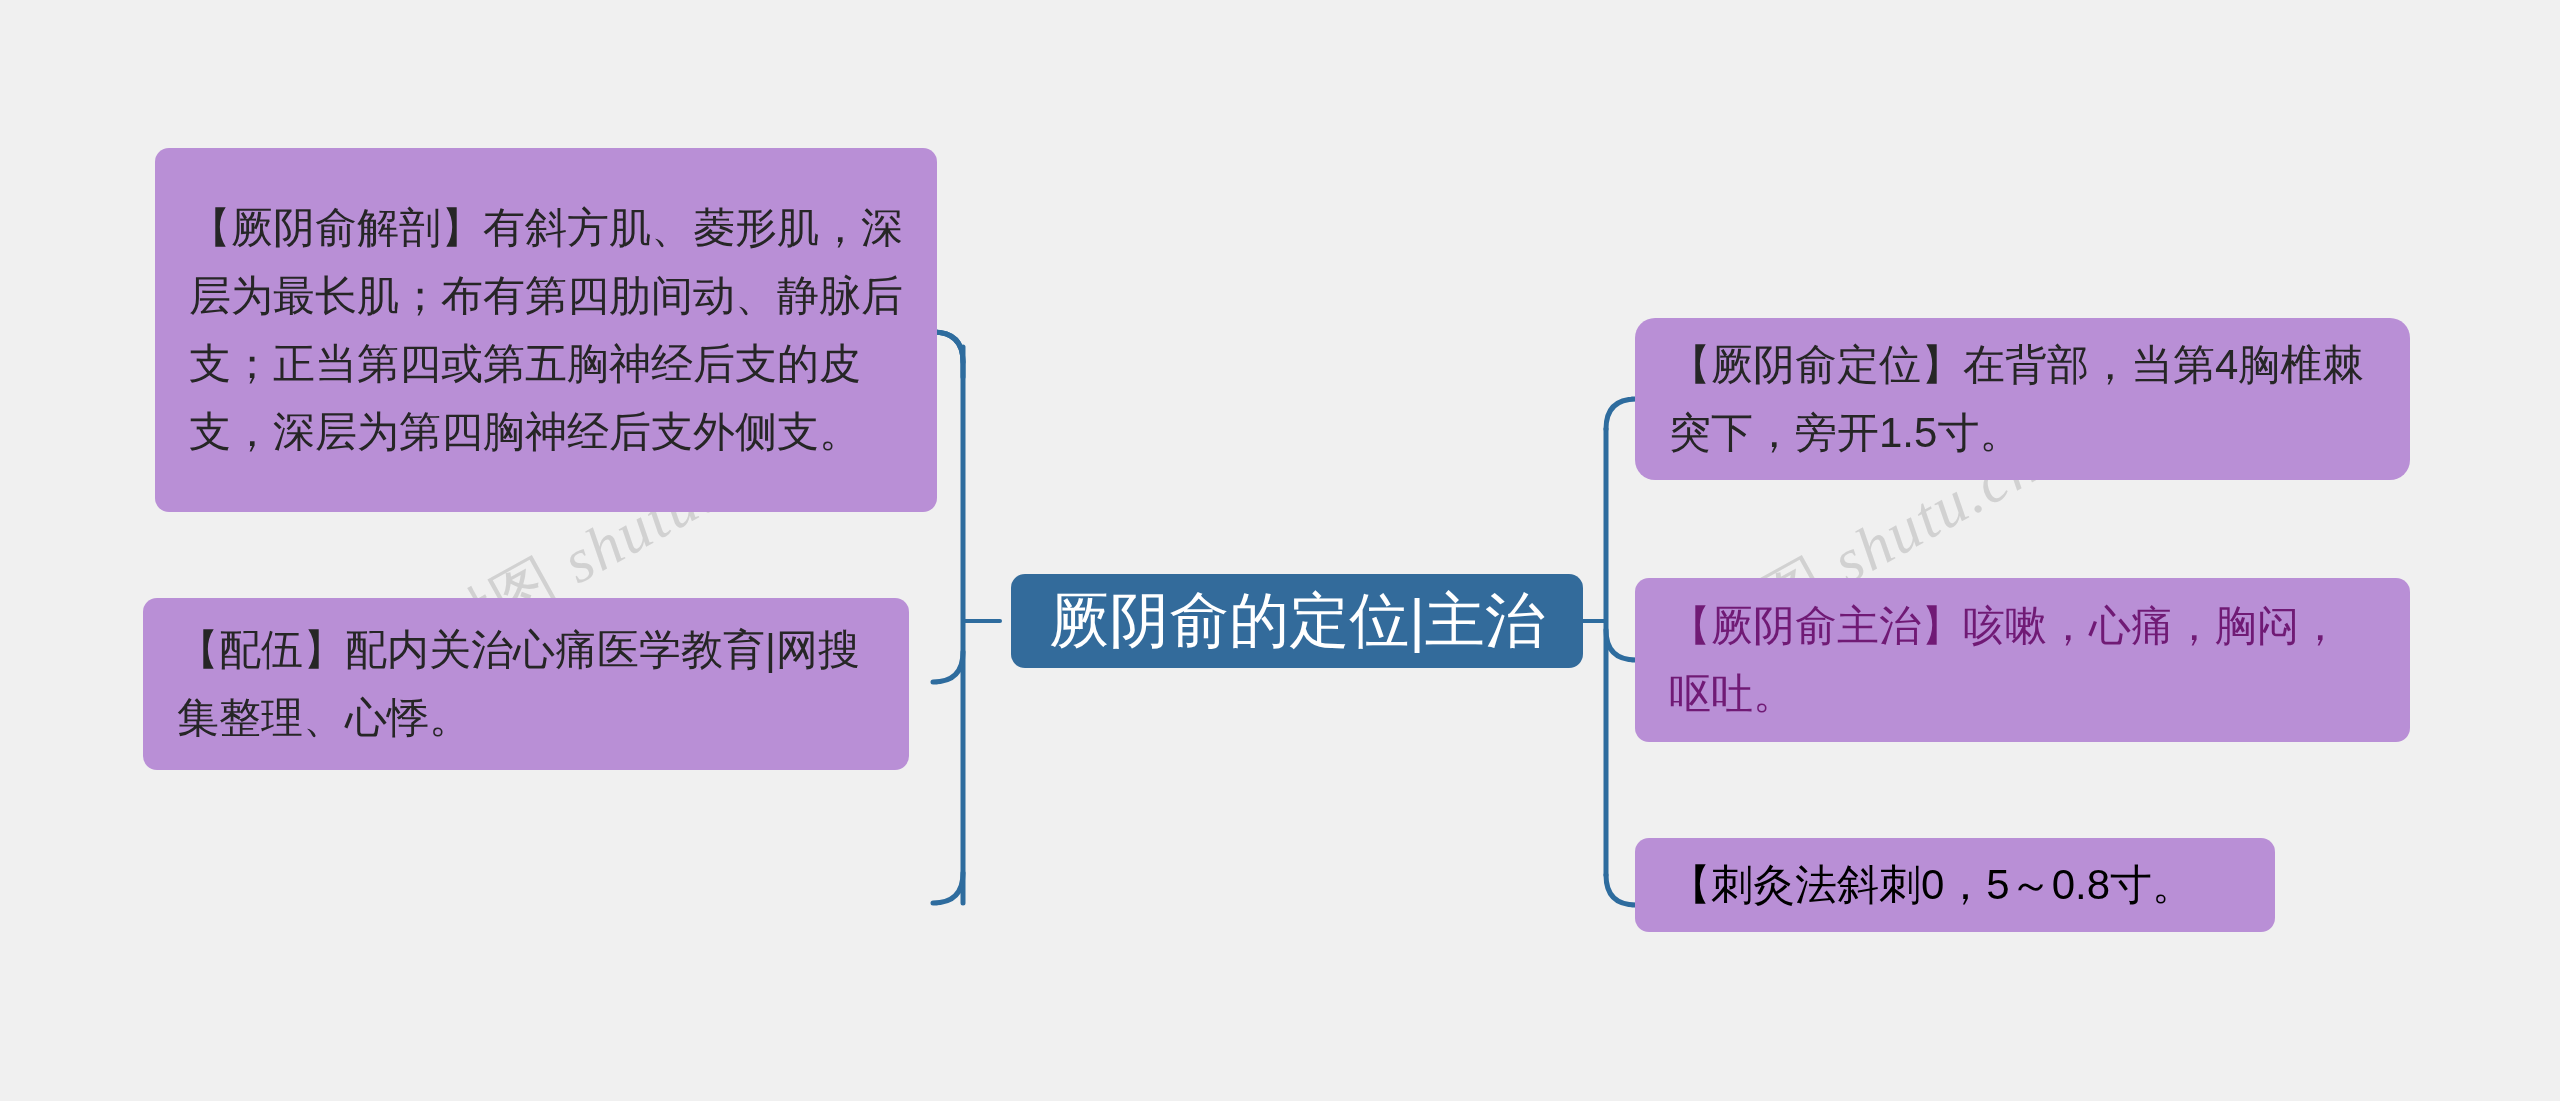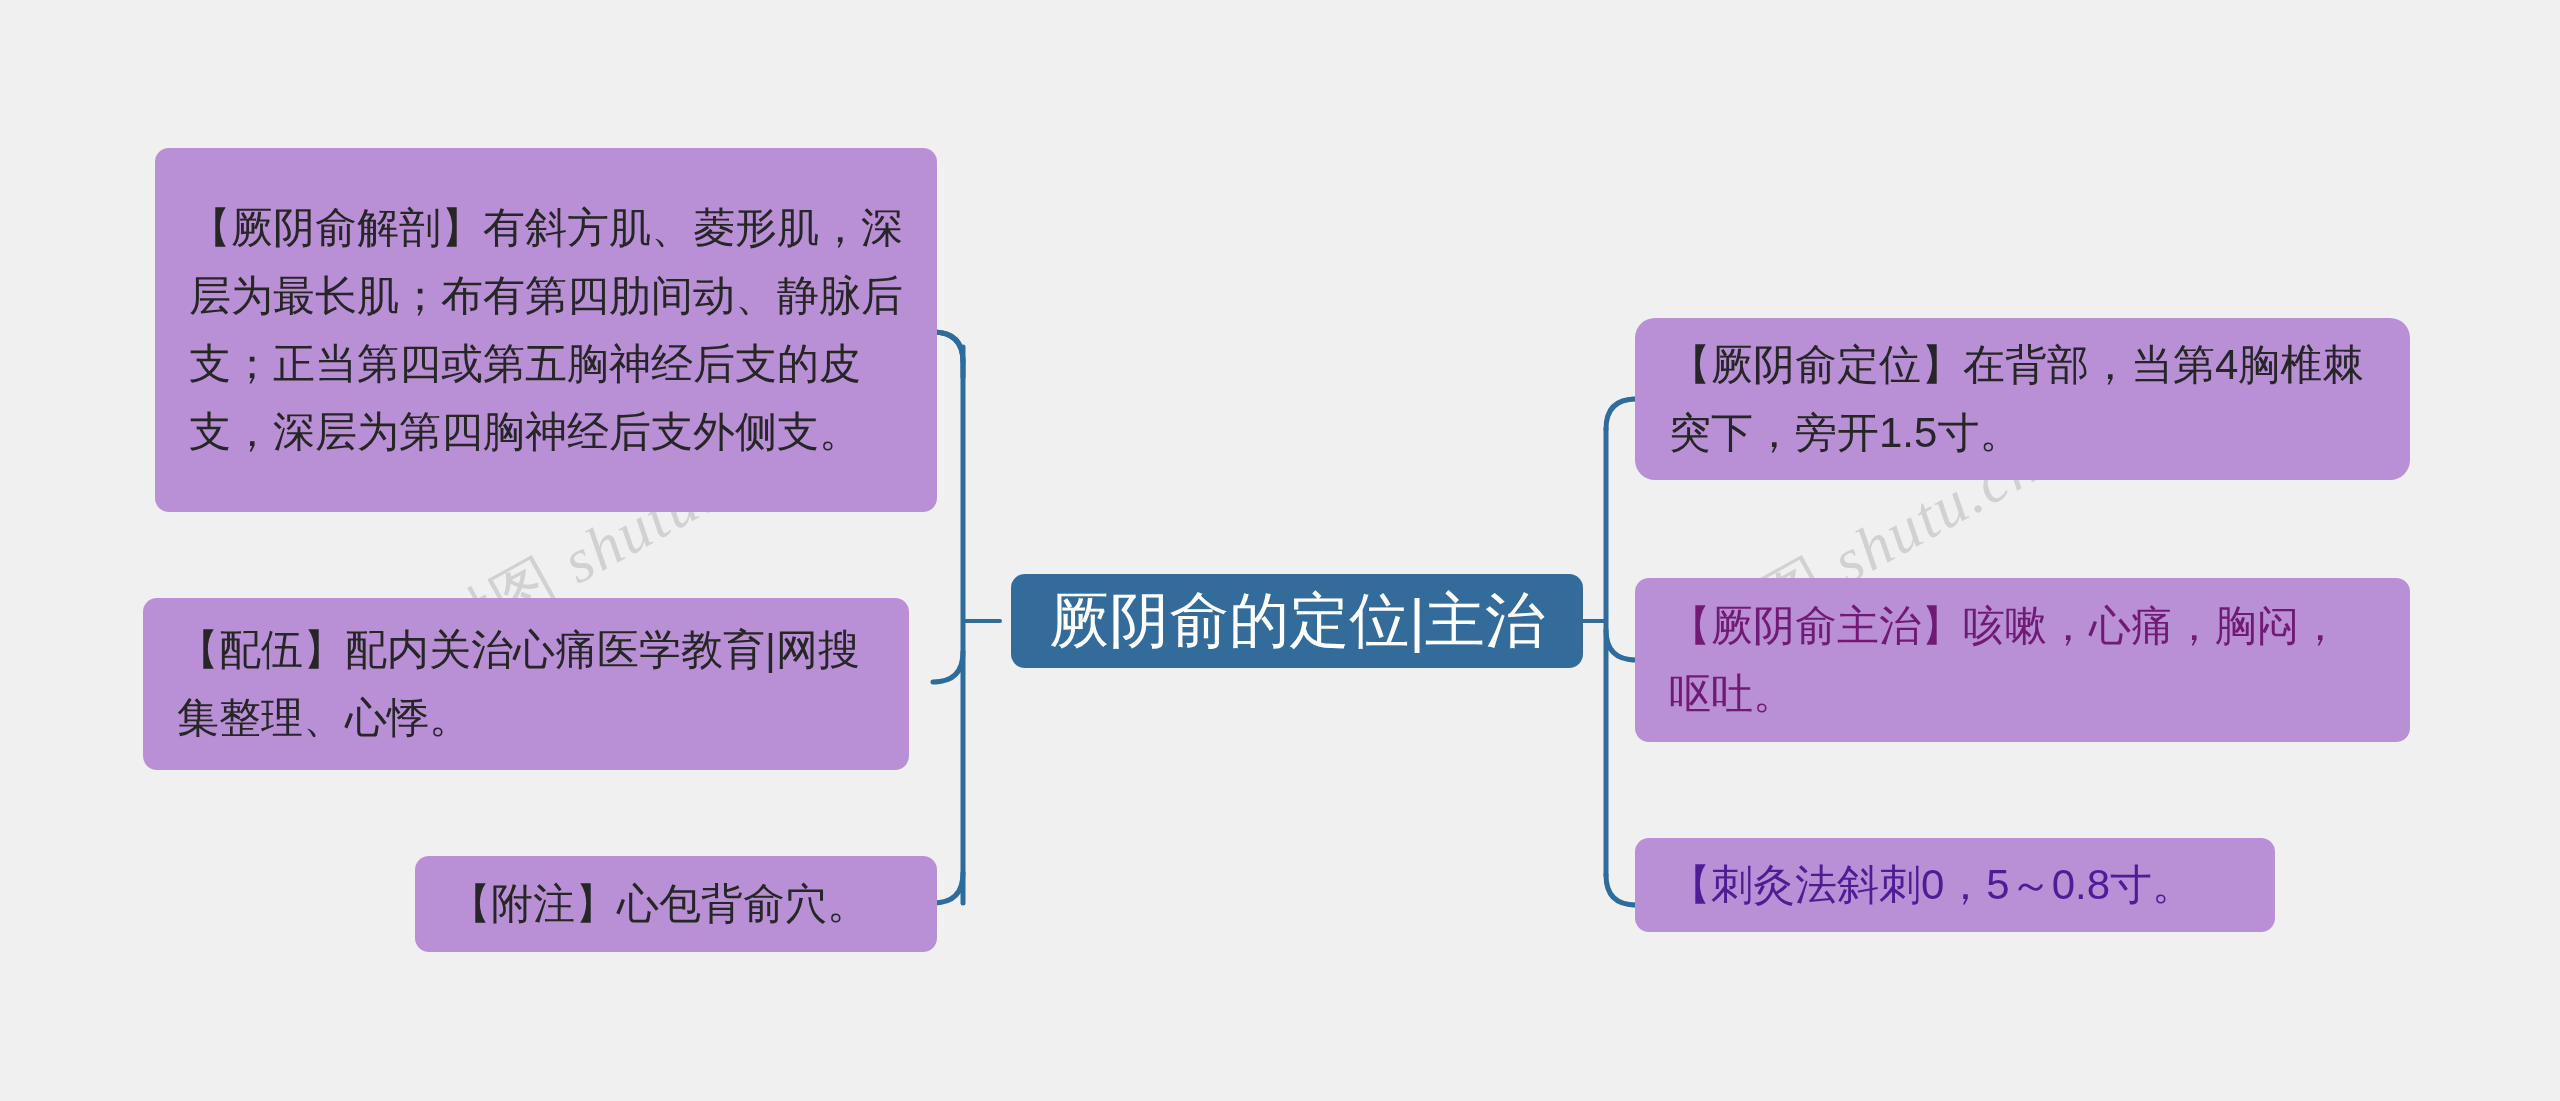--- a/index.html
+++ b/index.html
@@ -143,37 +143,34 @@
   </svg>
 
   <div class="node leaf" id="node-anatomy" style="background: rgb(185, 143, 214); color: rgb(38, 38, 38);">
     <span class="txt">【厥阴俞解剖】有斜方肌、菱形肌，深层为最长肌；布有第四肋间动、静脉后支；正当第四或第五胸神经后支的皮支，深层为第四胸神经后支外侧支。</span>
   </div>
 
   <div class="node leaf" id="node-pairing" style="background: rgb(185, 143, 214); color: rgb(38, 38, 38);">
     <span class="txt">【配伍】配内关治心痛医学教育|网搜集整理、心悸。</span>
   </div>
 
-  <div class="node leaf" id="node-note" style="background: rgb(185, 143, 214); color: rgb(38, 38, 38);">
-    <span class="txt">【附注】心包背俞穴。</span>
-  </div>
 
   <div class="node root" id="node-root" style="background: rgb(51, 107, 155); color: rgb(255, 255, 255);">
     <span class="txt">厥阴俞的定位|主治</span>
   </div>
 
   <div class="node leaf" id="node-location" style="background: rgb(185, 143, 214); color: rgb(38, 38, 38); border-radius: 20px;">
     <span class="txt">【厥阴俞定位】在背部，当第4胸椎棘突下，旁开1.5寸。</span>
   </div>
 
   <div class="node leaf" id="node-indication" style="background: rgb(185, 143, 214); color: #701a75;">
     <span class="txt">【厥阴俞主治】咳嗽，心痛，胸闷，呕吐。</span>
   </div>
 
-  <div class="node leaf" id="node-needling" style="background: rgb(185, 143, 214); color: #4c1d95; justify-content: center;">
+  <div class="node leaf" id="node-needling" style="background: rgb(185, 143, 214); color: #000000; justify-content: center;">
     <span class="txt">【刺灸法斜刺0，5～0.8寸。</span>
   </div>
 
   <div class="watermark-layer">
     <div class="wm wm-left" style="color: rgb(185, 185, 185);">
       <span class="cn">树图</span>
       <span>shutu.cn</span>
     </div>
     <div class="wm wm-right" style="color: rgb(185, 185, 185);">
       <span class="cn">树图</span>

